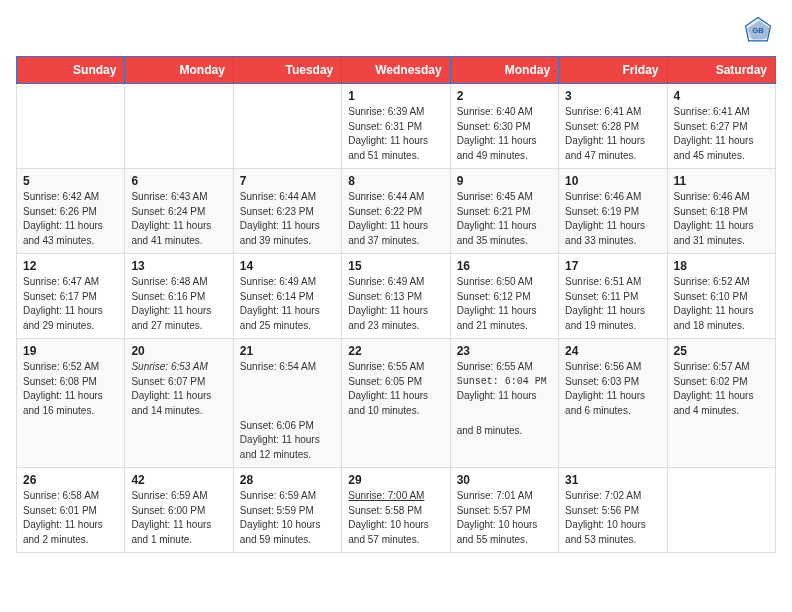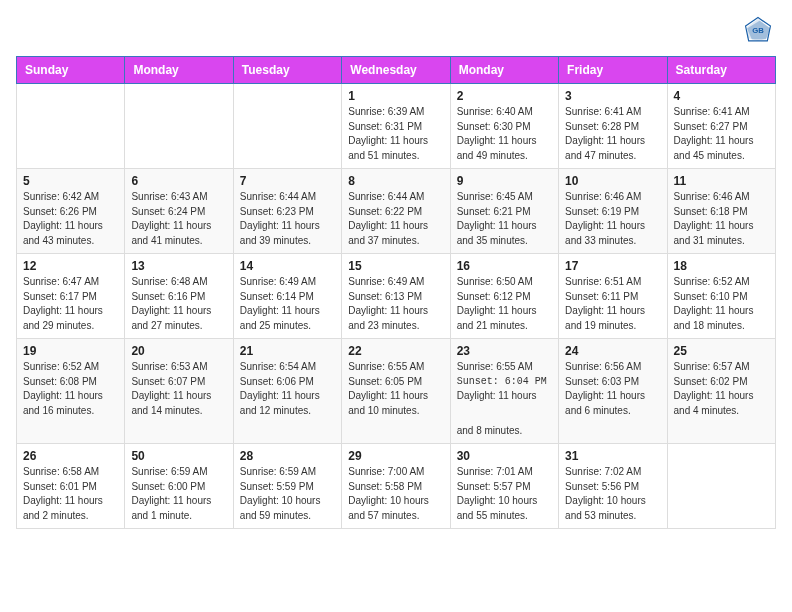--- a/index.html
+++ b/index.html
@@ -44,25 +44,25 @@
     .location {
       font-size: 14px;
       color: #444;
     }
     .calendar {
       width: 100%;
       border-collapse: collapse;
       border: 1px solid #ccc;
     }
     .calendar th {
-      background-color: #d946ef;
+      background-color: #ef4444;
       color: #fff;
       font-size: 12px;
       font-weight: bold;
-      text-align: left;
+      text-align: right;
       padding: 6px 8px;
       border: 1px solid #3a75be;
     }
     .calendar td {
       vertical-align: top;
       padding: 5px 6px;
       border: 1px solid #ddd;
       font-size: 10.5px;
       color: #222;
       background: #fff;
@@ -297,31 +297,31 @@
           <div class="day-info">
             <span style="display: block;">Sunrise: 6:52 AM</span>
             <span style="display: block;">Sunset: 6:08 PM</span>
             <span style="display: block;">Daylight: 11 hours</span>
             <span style="display: block;">and 16 minutes.</span>
           </div>
         </td>
         <td>
           <span class="day-number">20</span>
           <div class="day-info">
-            <span style="display: block;">Sunrise: 6:53 AM</span>
+            <span style="display: block; font-style: italic;">Sunrise: 6:53 AM</span>
             <span style="display: block;">Sunset: 6:07 PM</span>
             <span style="display: block;">Daylight: 11 hours</span>
             <span style="display: block;">and 14 minutes.</span>
           </div>
         </td>
         <td>
           <span class="day-number">21</span>
           <div class="day-info">
             <span style="display: block;">Sunrise: 6:54 AM</span>
-            <span style="display: block;">Sunset: 6:06 PM</span>
+            <span style="display: block; margin-top: 44px;">Sunset: 6:06 PM</span>
             <span style="display: block;">Daylight: 11 hours</span>
             <span style="display: block;">and 12 minutes.</span>
           </div>
         </td>
         <td>
           <span class="day-number">22</span>
           <div class="day-info">
             <span style="display: block;">Sunrise: 6:55 AM</span>
             <span style="display: block;">Sunset: 6:05 PM</span>
             <span style="display: block;">Daylight: 11 hours</span>
@@ -360,41 +360,41 @@
         <td>
           <span class="day-number">26</span>
           <div class="day-info">
             <span style="display: block;">Sunrise: 6:58 AM</span>
             <span style="display: block;">Sunset: 6:01 PM</span>
             <span style="display: block;">Daylight: 11 hours</span>
             <span style="display: block;">and 2 minutes.</span>
           </div>
         </td>
         <td>
-          <span class="day-number">50</span>
+          <span class="day-number">42</span>
           <div class="day-info">
             <span style="display: block;">Sunrise: 6:59 AM</span>
             <span style="display: block;">Sunset: 6:00 PM</span>
             <span style="display: block;">Daylight: 11 hours</span>
             <span style="display: block;">and 1 minute.</span>
           </div>
         </td>
         <td>
           <span class="day-number">28</span>
           <div class="day-info">
             <span style="display: block;">Sunrise: 6:59 AM</span>
             <span style="display: block;">Sunset: 5:59 PM</span>
             <span style="display: block;">Daylight: 10 hours</span>
             <span style="display: block;">and 59 minutes.</span>
           </div>
         </td>
         <td>
           <span class="day-number">29</span>
           <div class="day-info">
-            <span style="display: block;">Sunrise: 7:00 AM</span>
+            <span style="display: block; text-decoration: underline;">Sunrise: 7:00 AM</span>
             <span style="display: block;">Sunset: 5:58 PM</span>
             <span style="display: block;">Daylight: 10 hours</span>
             <span style="display: block;">and 57 minutes.</span>
           </div>
         </td>
         <td>
           <span class="day-number">30</span>
           <div class="day-info">
             <span style="display: block;">Sunrise: 7:01 AM</span>
             <span style="display: block;">Sunset: 5:57 PM</span>

